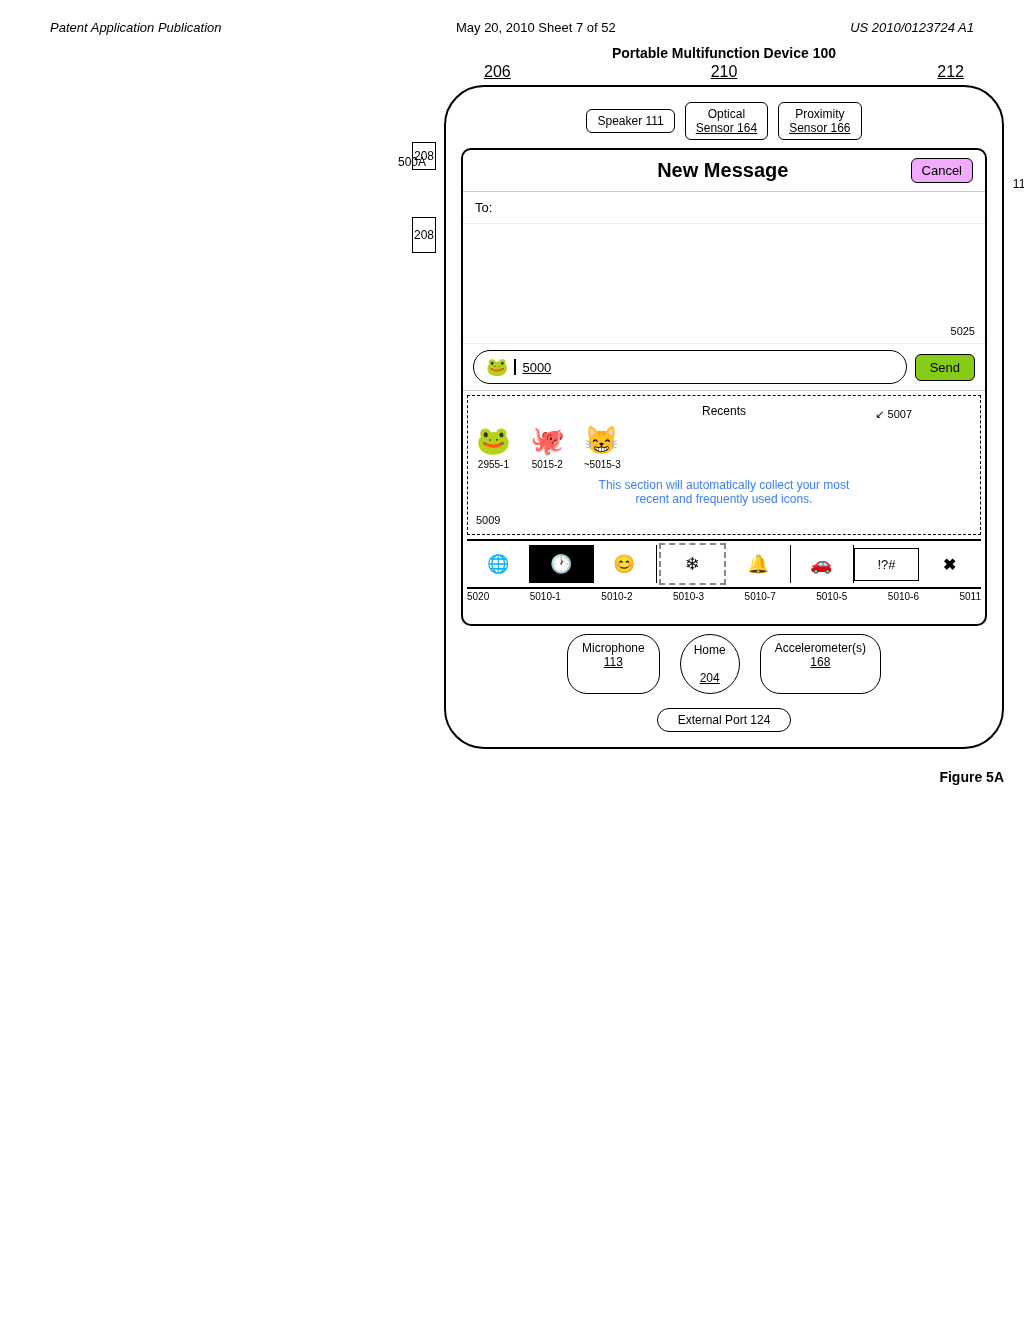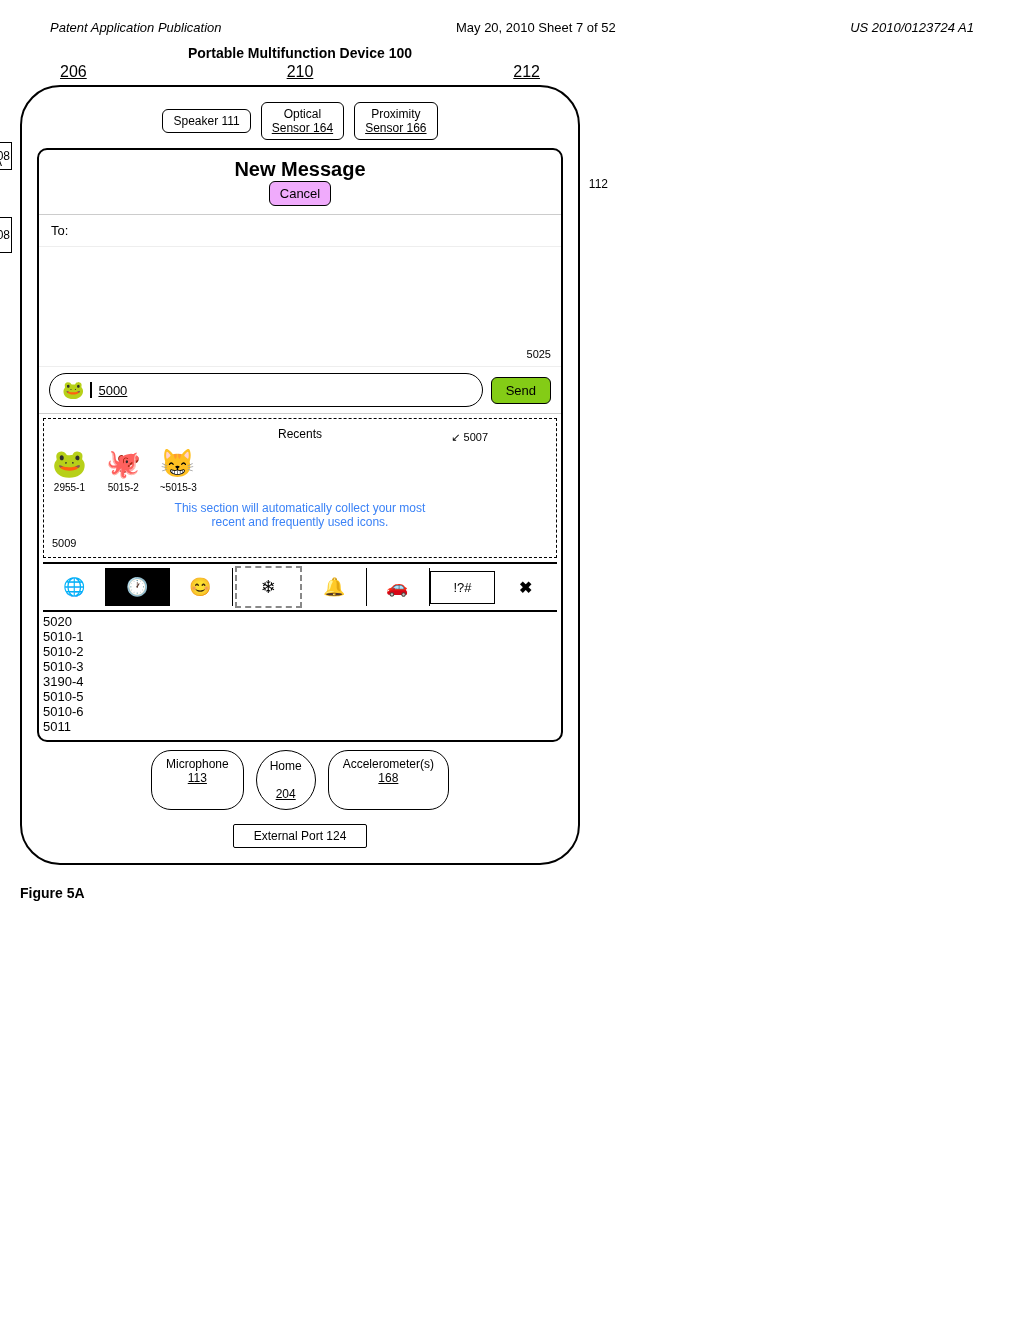--- a/index.html
+++ b/index.html
@@ -24,21 +24,21 @@
       padding: 0 30px;
     }
 
     .page-header-left { font-style: italic; }
     .page-header-center { text-align: center; }
     .page-header-right { font-style: italic; }
 
     .figure-container {
       display: flex;
       flex-direction: column;
-      align-items: flex-start;
+      align-items: flex-end;
       width: 100%;
     }
 
     .device-title-area {
       display: flex;
       align-items: flex-start;
       width: 560px;
       margin-bottom: 2px;
       position: relative;
     }
@@ -163,21 +163,20 @@
       width: 60%;
     }
 
     
     .message-header {
       display: flex;
       justify-content: space-between;
       align-items: center;
       padding: 8px 12px;
       border-bottom: 1px solid #ccc;
-      flex-direction: column;
     }
 
     .message-title {
       font-size: 20px;
       font-weight: bold;
       text-align: center;
       flex: 1;
     }
 
     .cancel-btn {
@@ -312,45 +311,44 @@
     .category-item.active {
       background: #000;
       color: #fff;
     }
 
     
     .category-labels {
       display: flex;
       justify-content: space-between;
       padding: 2px 4px;
-      font-size: 13px;
-      margin-bottom: 4px;
-      flex-direction: column;
+      font-size: 10px;
+      margin-bottom: 20px;
     }
 
     
     .bottom-components {
       display: flex;
       justify-content: center;
-      gap: 12px;
+      gap: 20px;
       margin-top: 8px;
     }
 
     .component-box {
       border: 1.5px solid #000;
       border-radius: 20px;
       padding: 6px 14px;
       text-align: center;
       font-size: 12px;
       background: #fff;
     }
 
     .external-port {
       border: 1.5px solid #000;
-      border-radius: 2px;
+      border-radius: 12px;
       padding: 4px 20px;
       text-align: center;
       font-size: 12px;
       margin-top: 6px;
       display: inline-block;
     }
 
     .figure-caption {
       font-size: 14px;
       font-weight: bold;
@@ -465,21 +463,21 @@
         <div class="category-item" style="font-size:18px;">🚗</div>
         <div class="category-item" style="font-size:13px; border:1.5px solid #000;">!?#</div>
         <div class="category-item" style="font-size:16px; font-weight:bold;">✖</div>
       </div>
 
       <div class="category-labels">
         <span>5020</span>
         <span>5010-1</span>
         <span>5010-2</span>
         <span>5010-3</span>
-        <span>3190-4</span>
+        <span>5010-7</span>
         <span>5010-5</span>
         <span>5010-6</span>
         <span>5011</span>
       </div>
 
     </div>
 
     <div class="bottom-components">
       <div class="component-box">
         <span>Microphone</span><br>

